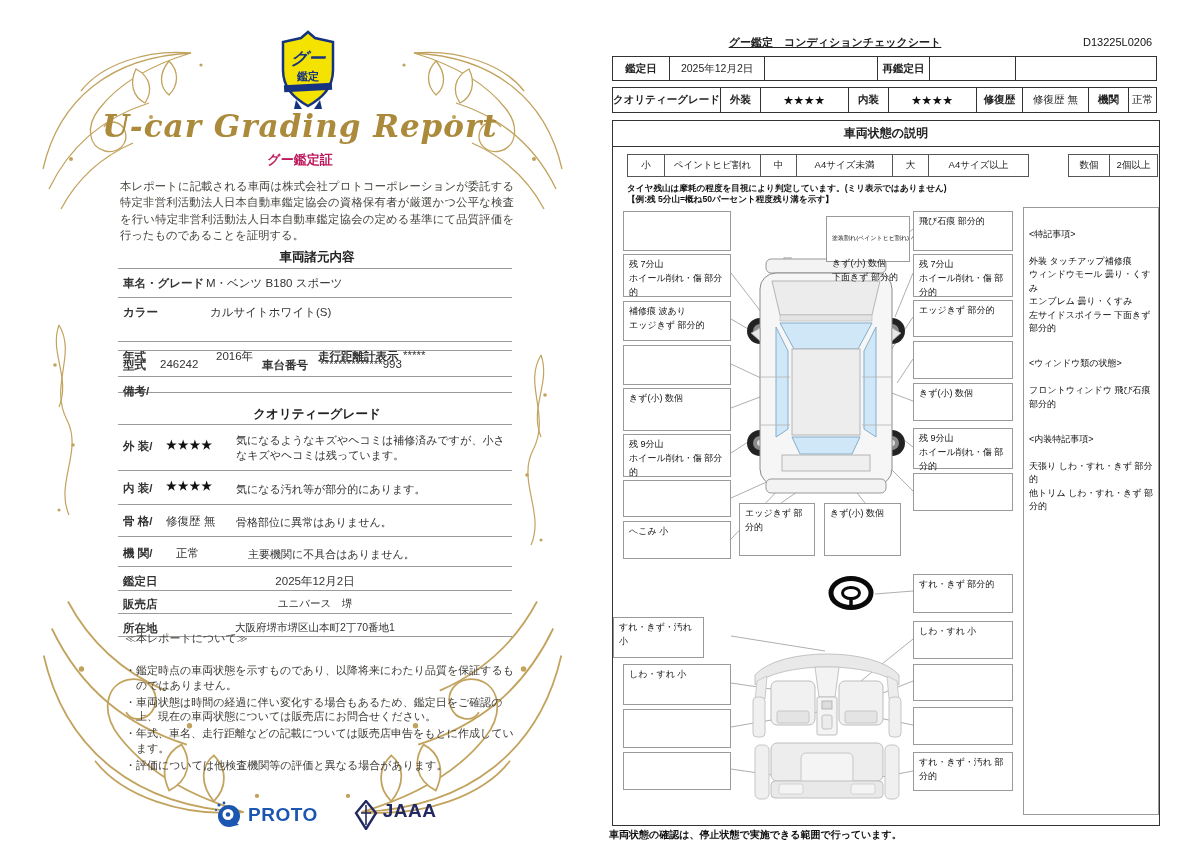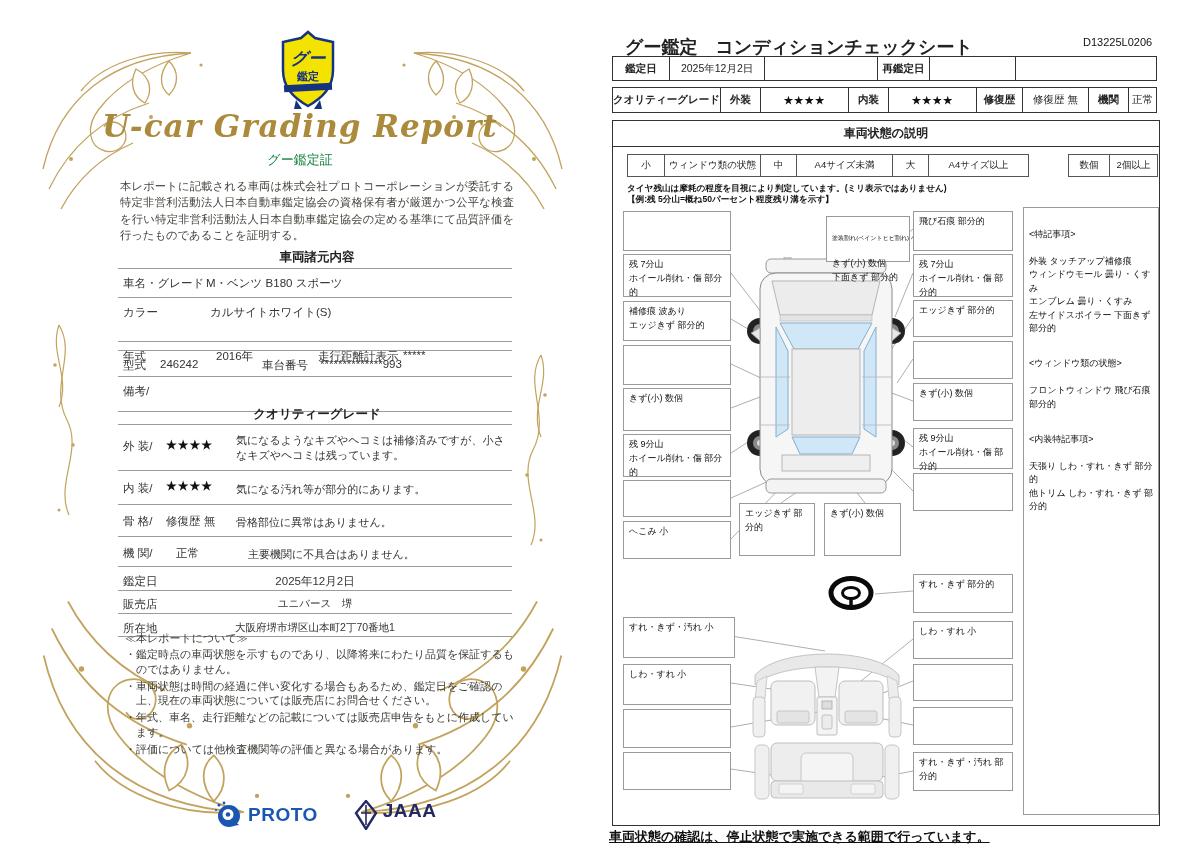--- a/index.html
+++ b/index.html
@@ -3,49 +3,49 @@
 <meta charset="utf-8">
 <style>
   * { margin:0; padding:0; box-sizing:border-box; }
   html,body { width:1200px; height:848px; background:#fff; font-family:"Liberation Sans",sans-serif; color:#222; }
   .abs { position:absolute; }
   .page { position:relative; width:1200px; height:848px; background:#fff; overflow:hidden; }
 
   
   .cert { left:35px; top:25px; width:535px; height:815px; }
   .cert-title { font-family:"DejaVu Serif",serif; font-style:italic; font-weight:bold; font-size:31px; color:#ab8a3c; text-align:center; letter-spacing:1px; }
-  .cert-sub { font-size:13px; font-weight:normal; text-align:center; color:#15803d; }
+  .cert-sub { font-size:13px; font-weight:bold; text-align:center; color:#be185d; }
   .cert-intro { font-size:11.3px; line-height:1.44; color:#45433d; text-align:justify; }
   .sec-head { font-size:12.5px; font-weight:bold; text-align:center; color:#222; }
   .trow { position:absolute; left:83px; width:394px; border-top:1px solid #9b9b9b; font-size:11.5px; color:#333; }
   .trow span { position:absolute; top:7px; white-space:nowrap; }
-  .trow .lbl { left:5px; font-weight:normal; color:#333; }
+  .trow .lbl { left:5px; font-weight:bold; color:#333; }
   .stars { letter-spacing:1px; font-size:12px; color:#111; font-weight:bold; }
   .gdesc { font-size:11px; line-height:1.35; color:#333; }
   .about { font-size:11px; line-height:1.3; color:#3c3a35; }
   .about li { list-style:none; text-indent:-11px; padding-left:11px; margin-bottom:3px; }
 
   
-  .sheet-title { font-size:18px; font-weight:bold; text-align:left; }
+  .sheet-title { font-size:11px; font-weight:bold; text-align:center;text-decoration:underline; }
   .docid { font-size:11px; color:#111; }
   .ftable { position:absolute; display:flex; border:1.5px solid #333; background:#fff; }
   .ftable .cell { border-left:1px solid #333; display:flex; align-items:center; justify-content:center; font-size:10.5px; white-space:nowrap; overflow:hidden; }
   .ftable .cell:first-child { border-left:none; }
   .mainbox { position:absolute; left:577px; top:94px; width:548px; height:706px; border:1.5px solid #333; background:#fff; }
   .mb-head { position:absolute; left:0; top:0; width:100%; height:26px; border-bottom:1.5px solid #333; font-size:12px; font-weight:bold; text-align:center; line-height:25px; }
   .legend { position:absolute; display:flex; border:1px solid #555; height:23px; background:#fff; }
   .legend .cell { border-left:1px solid #555; display:flex; align-items:center; justify-content:center; font-size:9.5px; white-space:nowrap; }
   .legend .cell:first-child { border-left:none; }
   .note8 { position:absolute; font-size:8.6px; font-weight:bold; color:#111; white-space:nowrap; }
   .co { position:absolute; border:1px solid #9a9a9a; background:#fff; font-size:9px; line-height:1.55; padding:3px 4px 2px 5px; white-space:pre-line; color:#111; }
   .notespanel { position:absolute; border:1px solid #9a9a9a; background:#fff; font-size:9px; line-height:1.5; padding:6px 5px; color:#111; white-space:pre-line; }
   .notespanel .nh { margin-top:8px; }
   .notespanel .nh:first-child { margin-top:0; }
   .leader { position:absolute; left:0; top:0; width:548px; height:703px; pointer-events:none; }
-  .footnote { font-size:13px; font-weight:bold; color:#111;text-decoration:underline; }
+  .footnote { font-size:10px; font-weight:bold; color:#111; }
   .logo-text { font-size:19px; font-weight:bold; letter-spacing:0.5px; font-family:"Liberation Sans",sans-serif; }
 </style>
 </head>
 <body>
 
 <div class="page">
 
   <div class="abs cert">
 
     <svg class="abs" style="left:0;top:0;width:535px;height:815px" viewBox="0 0 535 815">
@@ -105,21 +105,21 @@
       <span style="left:98px">2016年</span>
       <span class="lbl" style="left:200px">走行距離計表示</span>
       <span style="left:285px">*****</span>
     </div>
     <div class="trow" style="top:325px;height:26px">
       <span class="lbl">型式</span>
       <span style="left:42px">246242</span>
       <span class="lbl" style="left:144px">車台番号</span>
       <span style="left:202px">**************993</span>
     </div>
-    <div class="trow" style="top:351px;height:36px;border-bottom:1px solid #9b9b9b">
+    <div class="trow" style="top:351px;height:17px;border-bottom:1px solid #9b9b9b">
       <span class="lbl">備考/</span>
     </div>
 
     <div class="abs sec-head" style="left:85px;top:381px;width:394px">クオリティーグレード</div>
 
     <div class="trow" style="top:399px;height:46px">
       <span class="lbl" style="top:14px">外 装/</span>
       <span class="stars" style="left:48px;top:13px">★★★★</span>
       <span class="gdesc" style="left:118px;top:8px;width:272px;white-space:normal">気になるようなキズやヘコミは補修済みですが、小さなキズやヘコミは残っています。</span>
     </div>
@@ -146,21 +146,21 @@
     <div class="trow" style="top:565px;height:23px">
       <span class="lbl" style="top:6px">販売店</span>
       <span style="left:0;top:6px;width:394px;text-align:center;font-size:10.5px">ユニバース　堺</span>
     </div>
     <div class="trow" style="top:588px;height:24px;border-bottom:1px solid #9b9b9b">
       <span class="lbl">所在地</span>
       <span style="left:0;width:394px;text-align:center;font-size:10.5px">大阪府堺市堺区山本町2丁70番地1</span>
     </div>
 
     <div class="abs about" style="left:90px;top:606px;width:392px">
-      <div style="margin-bottom:2px">≪本レポートについて≫</div>
+      <div style="margin-bottom:18px">≪本レポートについて≫</div>
       <ul>
         <li>・鑑定時点の車両状態を示すものであり、以降将来にわたり品質を保証するものではありません。</li>
         <li>・車両状態は時間の経過に伴い変化する場合もあるため、鑑定日をご確認の上、現在の車両状態については販売店にお問合せください。</li>
         <li>・年式、車名、走行距離などの記載については販売店申告をもとに作成しています。</li>
         <li>・評価については他検査機関等の評価と異なる場合があります。</li>
       </ul>
     </div>
 
     <div class="abs" style="left:178px;top:775px;display:flex;align-items:center;gap:36px">
       <div style="display:flex;align-items:center;gap:5px">
@@ -209,21 +209,21 @@
       <div class="cell" style="width:66px">修復歴 無</div>
       <div class="cell" style="width:40px;font-weight:bold">機関</div>
       <div class="cell" style="width:30px;flex:1">正常</div>
     </div>
 
     <div class="mainbox" style="left:7px;top:94px">
       <div class="mb-head">車両状態の説明</div>
 
       <div class="legend" style="left:14px;top:33px">
         <div class="cell" style="width:36px">小</div>
-        <div class="cell" style="width:96px">ウィンドウ類の状態</div>
+        <div class="cell" style="width:96px">ペイントヒビ割れ</div>
         <div class="cell" style="width:36px">中</div>
         <div class="cell" style="width:96px">A4サイズ未満</div>
         <div class="cell" style="width:36px">大</div>
         <div class="cell" style="width:100px">A4サイズ以上</div>
       </div>
       <div class="legend" style="left:455px;top:33px">
         <div class="cell" style="width:40px">数個</div>
         <div class="cell" style="width:48px">2個以上</div>
       </div>
 
@@ -363,21 +363,21 @@
       <svg class="abs" style="left:140px;top:620px;width:148px;height:64px" viewBox="0 0 148 64">
         <rect x="2" y="4" width="14" height="54" rx="5" fill="#f0f0f0" stroke="#c6c6c6"></rect>
         <rect x="132" y="4" width="14" height="54" rx="5" fill="#f0f0f0" stroke="#c6c6c6"></rect>
         <rect x="18" y="2" width="112" height="38" rx="6" fill="#ededed" stroke="#bdbdbd"></rect>
         <rect x="48" y="12" width="52" height="36" rx="5" fill="#f4f4f4" stroke="#c6c6c6"></rect>
         <rect x="18" y="40" width="112" height="17" rx="4" fill="#e9e9e9" stroke="#c0c0c0"></rect>
         <rect x="26" y="43" width="24" height="10" rx="2" fill="#f4f4f4" stroke="#ccc" stroke-width="0.8"></rect>
         <rect x="98" y="43" width="24" height="10" rx="2" fill="#f4f4f4" stroke="#ccc" stroke-width="0.8"></rect>
       </svg>
 
-      <div class="co" style="left:10px;top:496px;width:112px;height:41px">すれ・きず・汚れ 小</div>
+      <div class="co" style="left:0;top:496px;width:91px;height:41px">すれ・きず・汚れ 小</div>
       <div class="co" style="left:10px;top:543px;width:108px;height:41px">しわ・すれ 小</div>
       <div class="co" style="left:10px;top:588px;width:108px;height:39px"></div>
       <div class="co" style="left:10px;top:631px;width:108px;height:38px"></div>
 
       <div class="co" style="left:300px;top:453px;width:100px;height:39px">すれ・きず 部分的</div>
       <div class="co" style="left:300px;top:500px;width:100px;height:38px">しわ・すれ 小</div>
       <div class="co" style="left:300px;top:543px;width:100px;height:37px"></div>
       <div class="co" style="left:300px;top:586px;width:100px;height:38px"></div>
       <div class="co" style="left:300px;top:631px;width:100px;height:39px">すれ・きず・汚れ 部分的</div>
     </div>

